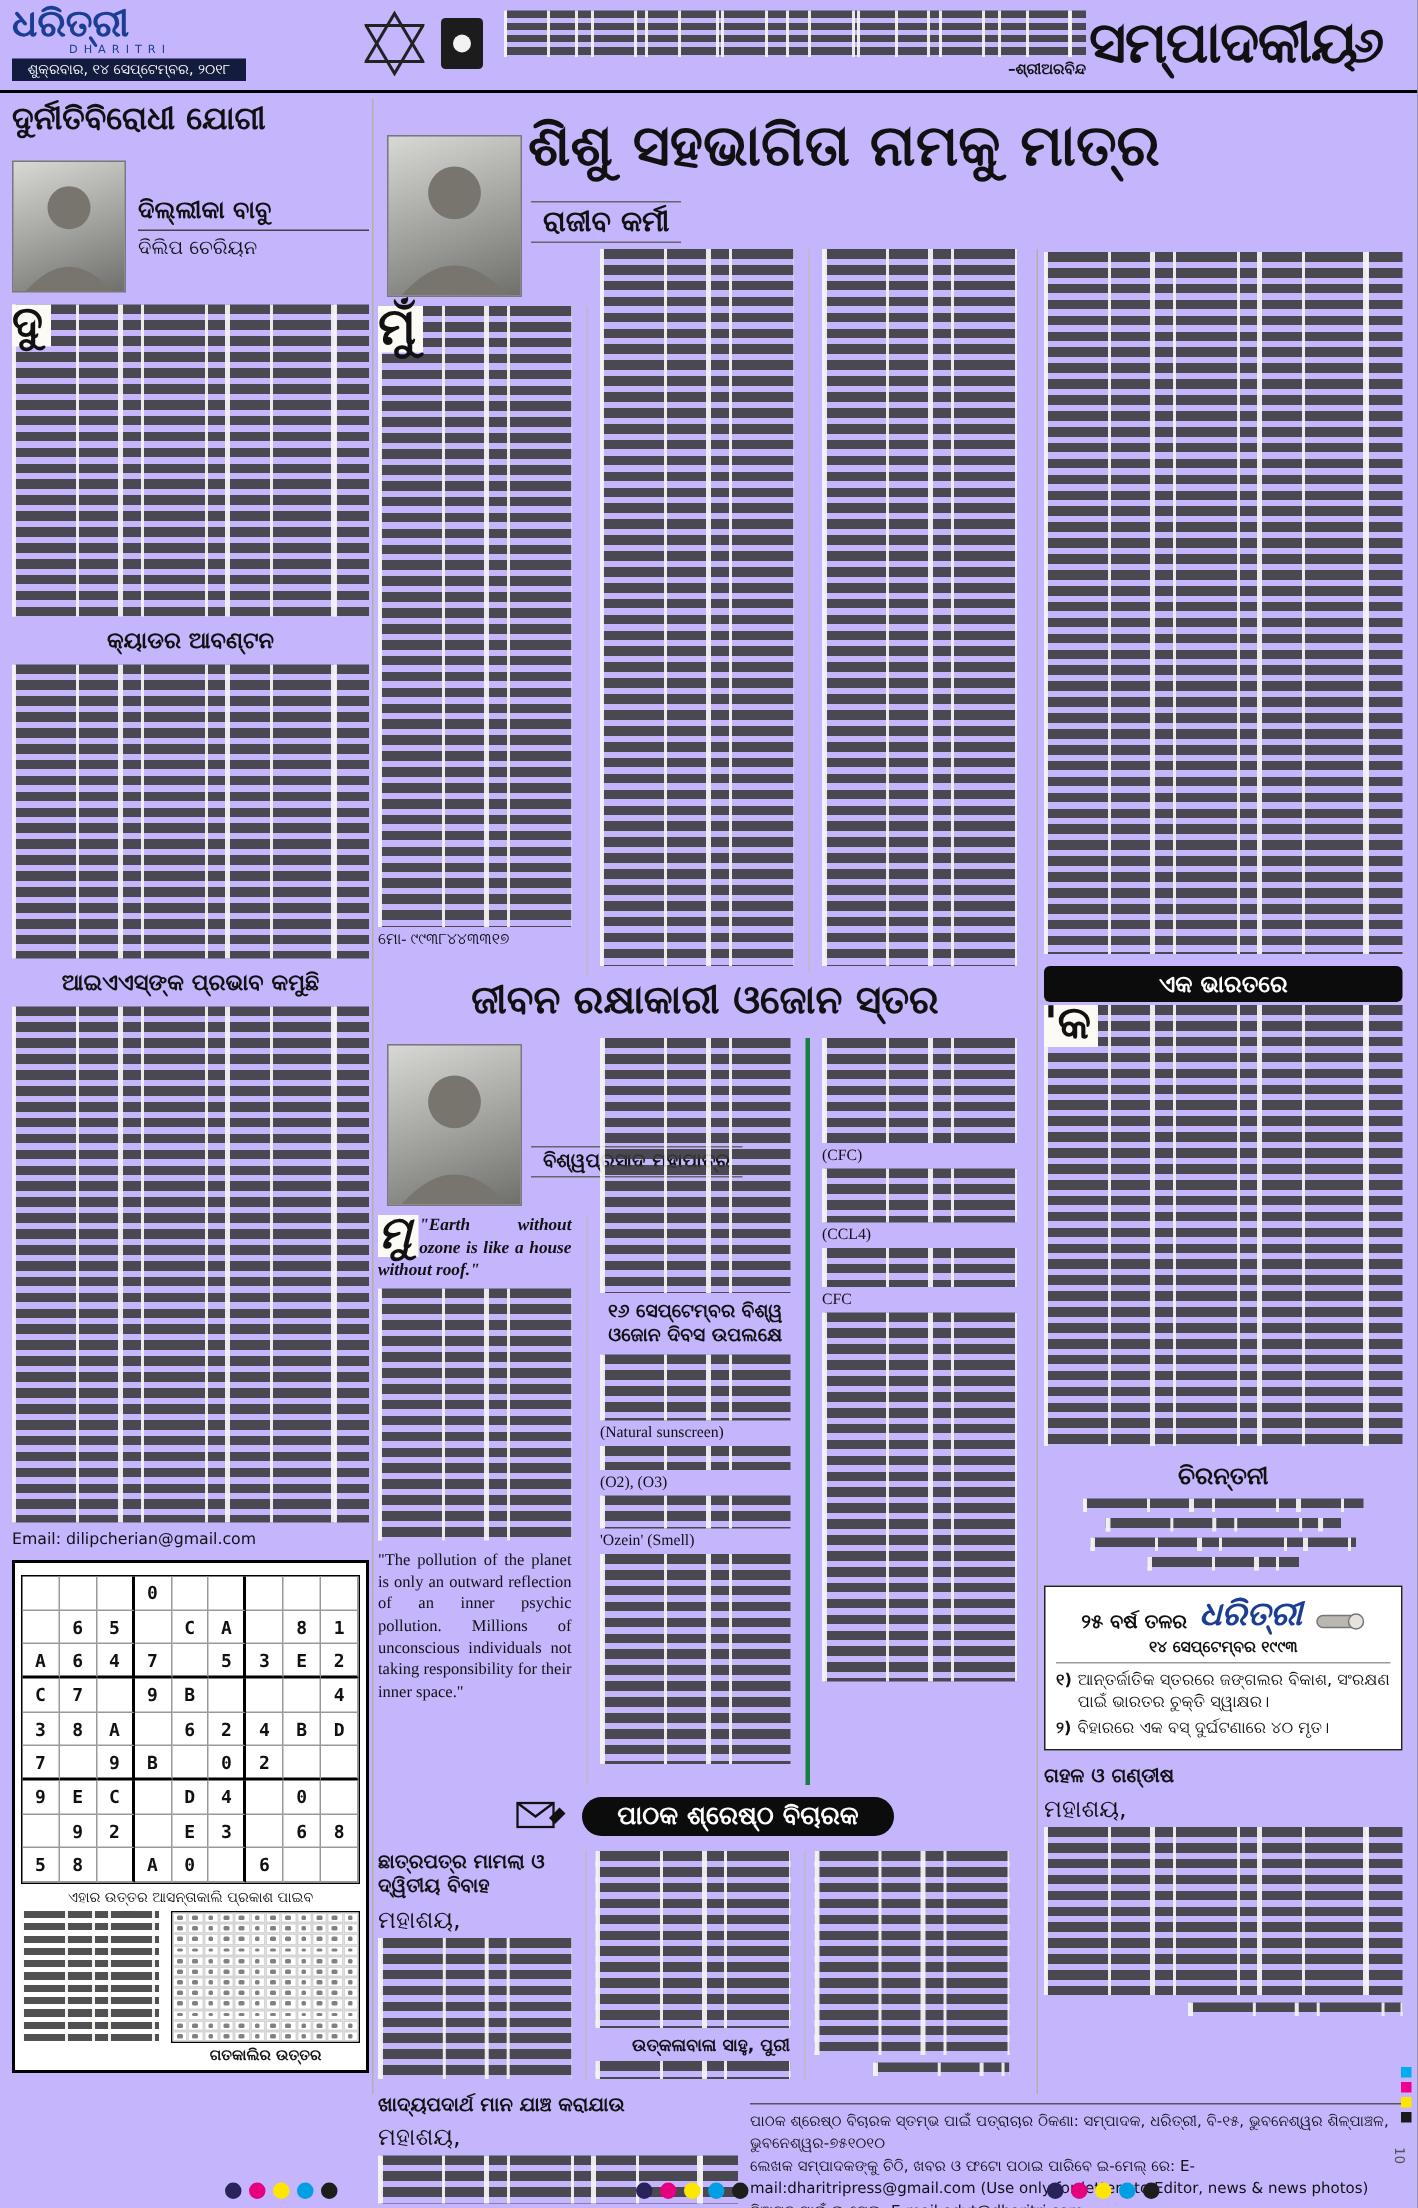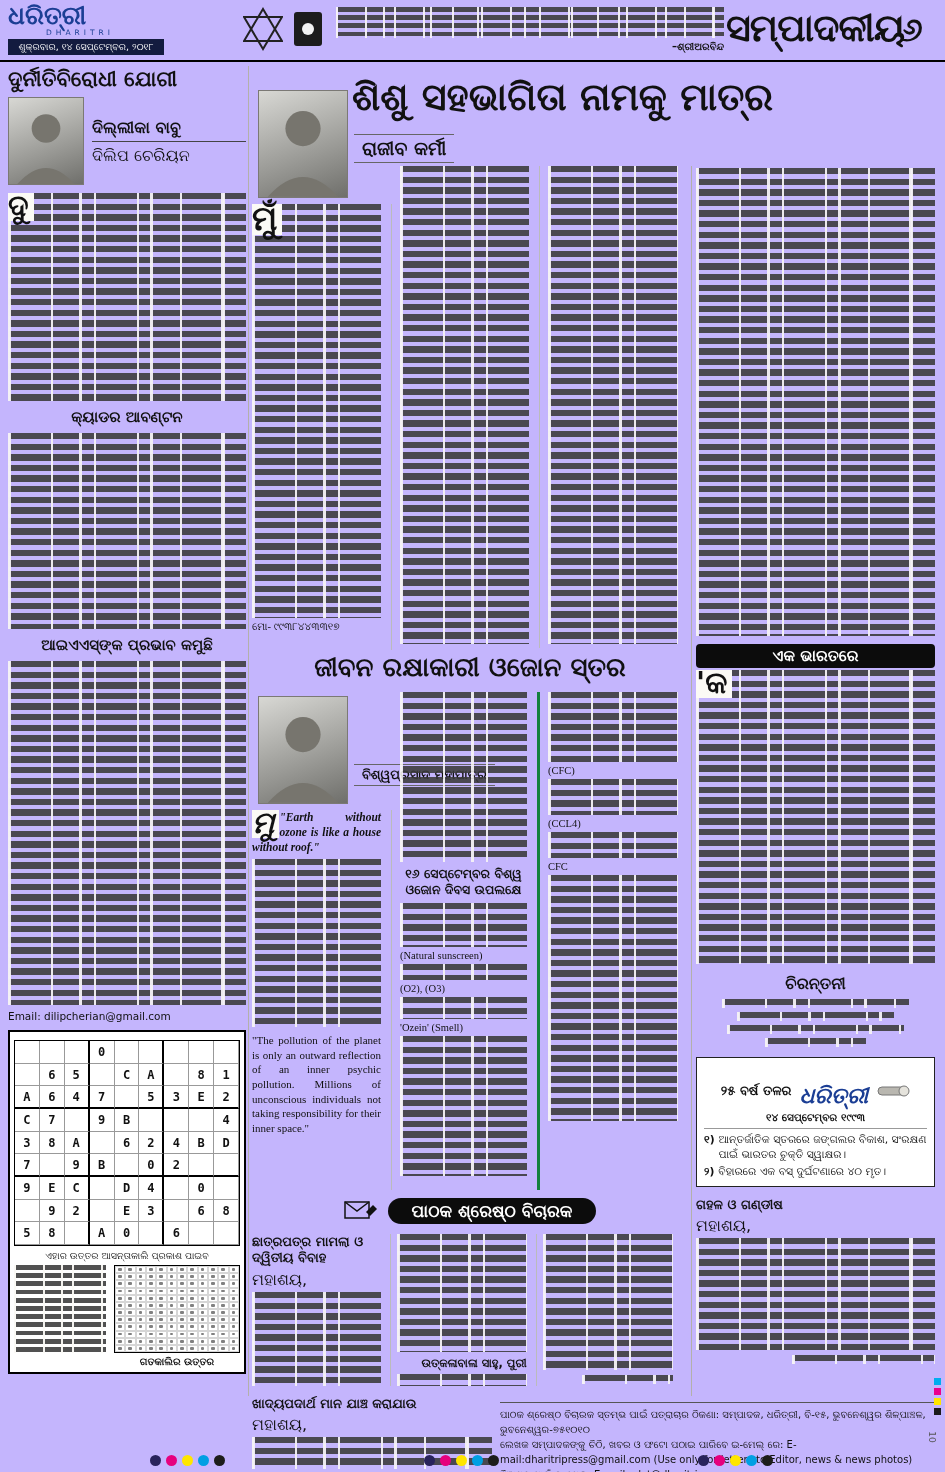--- a/index.html
+++ b/index.html
@@ -49,25 +49,25 @@
   .para{position:relative;margin:2px 0;}
   .subhead{margin:7px 0;text-align:center;font-size:15px;font-weight:900;}
   .frag{font-size:10.5px;margin:3px 0;font-family:"Liberation Serif",serif;}
   .eng-quote{font-family:"Liberation Serif",serif;font-style:italic;font-weight:700;font-size:11.5px;
              line-height:1.3;text-align:justify;}
   .eng-passage{font-family:"Liberation Serif",serif;font-size:11px;line-height:1.34;text-align:justify;margin-top:6px;}
   .occasion{font-size:12.5px;font-weight:900;text-align:center;line-height:1.3;margin:4px 0;}
 
   
   .col-left{position:absolute;left:8px;top:66px;width:238px;}
-  .a1-head{margin:2px 0 6px;font-size:21px;font-weight:900;line-height:1.1;}
+  .a1-head{margin:2px 0 16px;font-size:21px;font-weight:900;line-height:1.1;}
   .byline{display:flex;gap:8px;margin-bottom:8px;}
   .byline-names{flex:1;align-self:center;}
   .col-name{font-size:16px;font-weight:900;padding-bottom:4px;border-bottom:1.5px solid #444;}
-  .author{font-size:16px;margin-top:4px;}
+  .author{font-size:13px;margin-top:4px;}
   .email{font-size:10.5px;margin:5px 0 8px;}
 
   
   .sudoku-box{margin-top:6px;border:2px solid #000;padding:4px;background:#fff;}
   .sudo-head{display:flex;justify-content:space-between;align-items:center;border-bottom:1.5px solid #000;padding:1px 2px 3px;}
   .sudo-latin{font-size:19px;font-weight:900;letter-spacing:1px;}
   .sudo-latin .mid{border-left:2px solid #000;border-right:2px solid #000;padding:0 8px;margin:0 8px;}
   .sudo-odia{font-size:17px;font-weight:900;}
   .su-grid{display:grid;grid-template-columns:repeat(9,1fr);grid-auto-rows:1fr;height:204px;
            border:1.5px solid #000;margin-top:4px;background:#fff;}
@@ -121,21 +121,21 @@
   .letter2{margin-top:10px;width:240px;}
 
   
   .col-right{position:absolute;left:696px;top:66px;width:239px;}
   .ek-bar{margin-top:8px;background:#0c0c0c;color:#fff;font-weight:900;font-size:15.5px;text-align:center;
           padding:3px 0;border-radius:4px;}
   .chira-title{text-align:center;font-weight:900;font-size:16px;margin-top:10px;}
   .verse{margin-top:6px;}
   .verse .sim{margin:4px auto;}
   .box25{margin-top:10px;border:1.5px solid #222;padding:6px 7px;background:#fff;}
-  .b25-head{display:flex;align-items:flex-start;justify-content:center;gap:8px;margin-top:19px;}
+  .b25-head{display:flex;align-items:flex-end;justify-content:center;gap:8px;}
   .b25-title{font-size:13px;font-weight:900;}
   .b25-logo{font-size:22px;font-weight:900;color:#1b3e94;font-style:italic;}
   .b25-date{text-align:center;font-size:10.5px;font-weight:700;margin-top:3px;}
   .b25-rule{border-top:1px solid #999;margin:4px 0;}
   .b25-item{display:flex;gap:4px;font-size:10.8px;line-height:1.35;margin-top:3px;}
   .b25-marker{font-weight:700;flex:none;}
   .letter3{margin-top:10px;}
 
   
   .contact{position:absolute;left:500px;top:1402px;width:436px;border-top:1px solid #555;padding-top:4px;}

